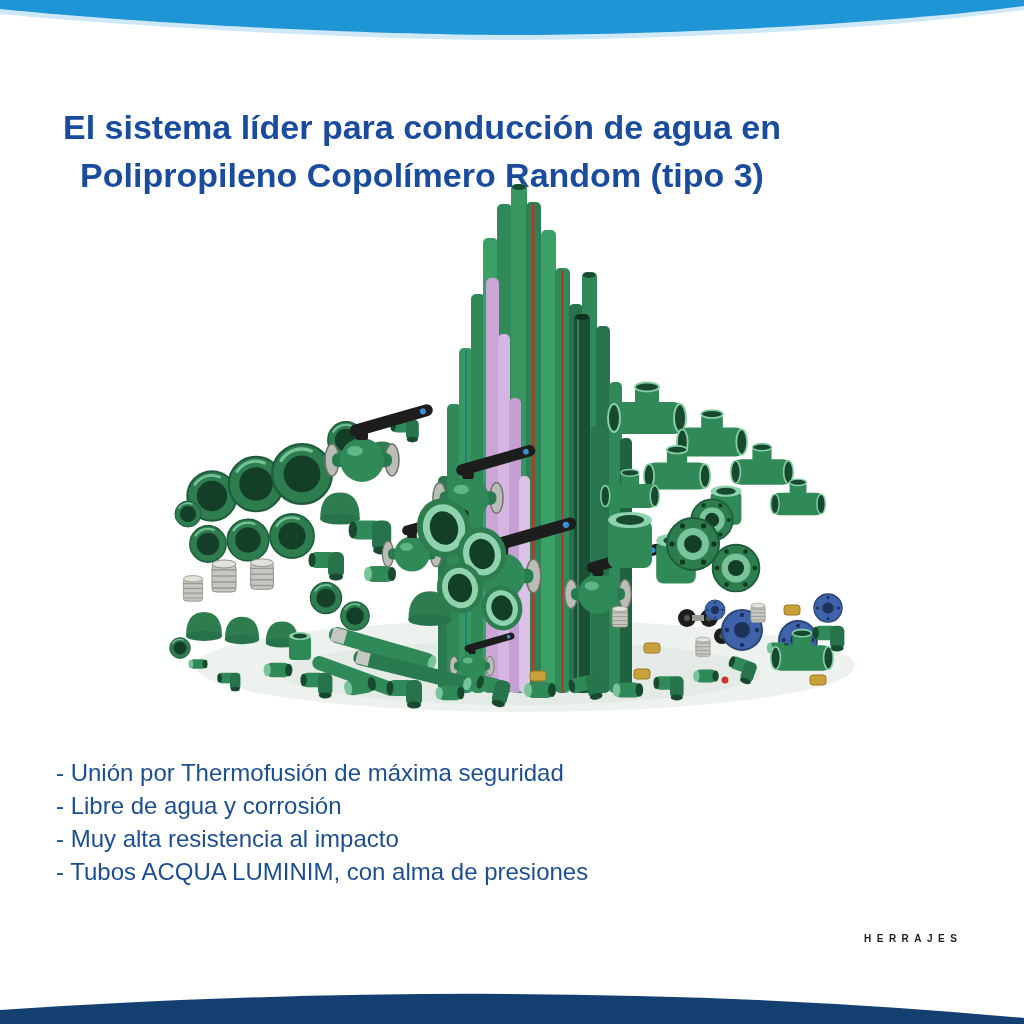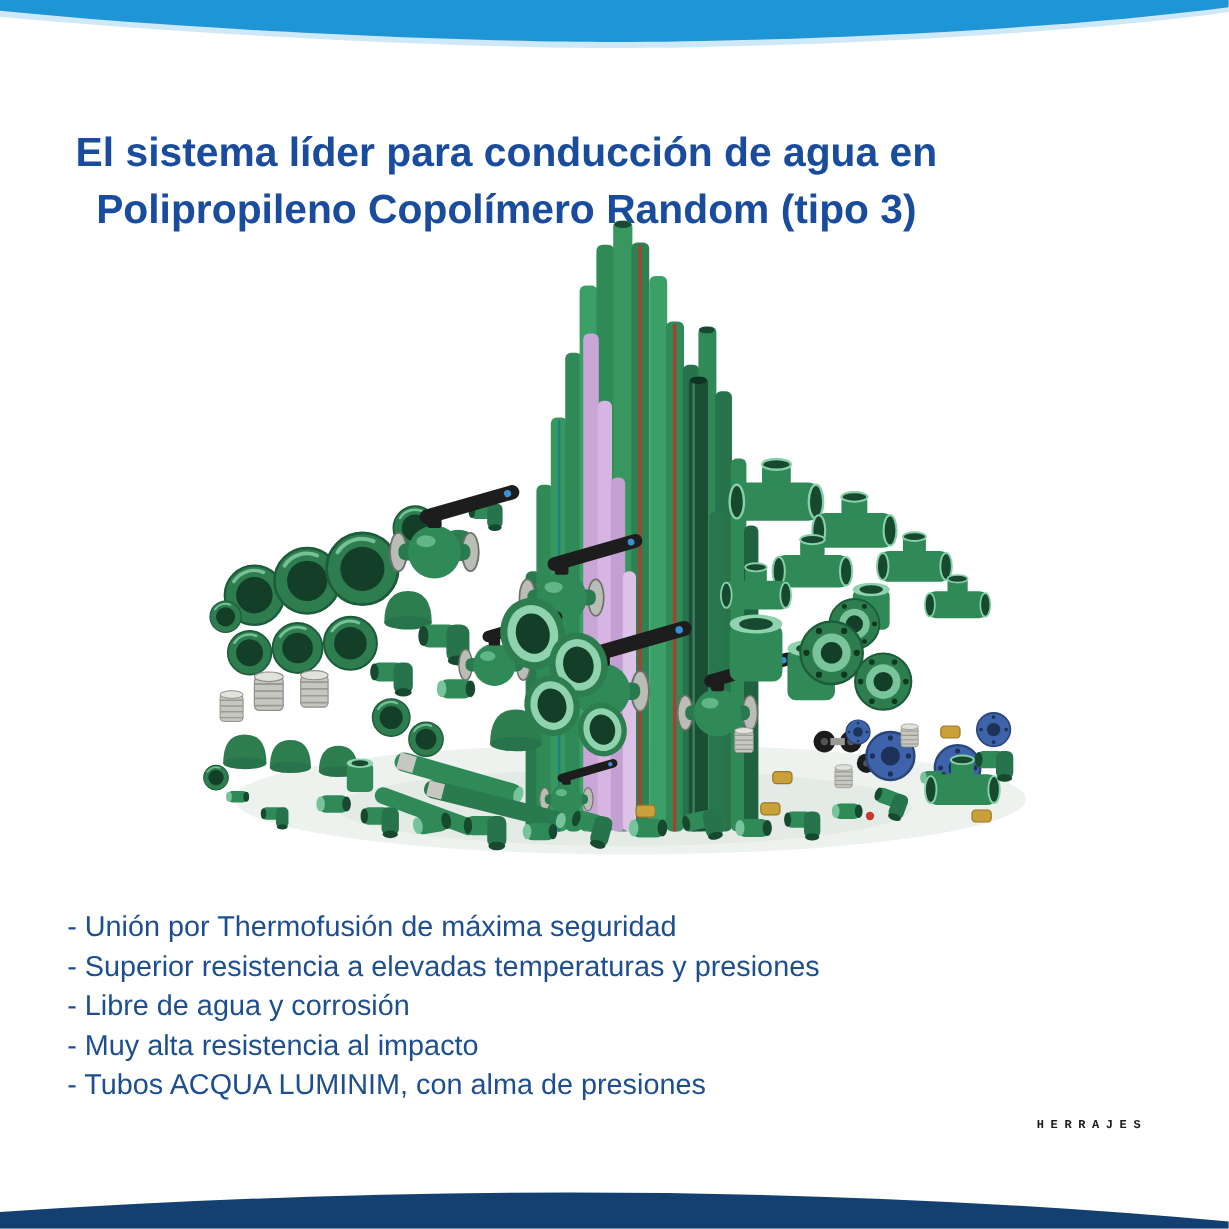--- a/index.html
+++ b/index.html
@@ -17,21 +17,21 @@
   .title .line{display:block;white-space:nowrap;}
   .photo{position:absolute;left:150px;top:178px;}
   .features{
     position:absolute;left:56px;top:756px;margin:0;padding:0;list-style:none;
     font-size:24px;line-height:33px;color:#1d4e90;
   }
   .features li{white-space:nowrap;}
   .logo{position:absolute;left:834px;top:933px;width:182px;}
   .logo-sub{
     font-size:10px;font-weight:bold;letter-spacing:5.5px;color:#1c1c1c;
-    margin:0 0 -5px 30px;white-space:nowrap;font-family:Liberation Mono, monospace;
+    margin:0 0 -5px 30px;white-space:nowrap;
   }
   .logo-name{
     display:flex;align-items:flex-end;
     color:#2b7cb8;font-weight:bold;font-size:50px;line-height:46px;letter-spacing:-2px;
   }
   .o-mark{
     width:35px;height:35px;background:#191919;border-radius:12px;
     position:relative;flex:none;margin:0 2px 2px 2px;
   }
   .o-mark .bar{position:absolute;left:6px;top:14px;width:23px;height:8px;background:#2b7cb8;border-radius:4px;}
@@ -279,21 +279,20 @@
       <use href="#smallcyl" transform="translate(48,486) scale(0.6)"></use>
       <use href="#elbow" transform="translate(80,500) scale(0.65)"></use>
       <use href="#ring" transform="translate(30,470) scale(0.4)"></use>
       <use href="#socket" transform="translate(150,470) scale(0.5)"></use>
       <circle cx="575" cy="502" r="3.5" fill="#c43b2e"></circle>
     </g>
   </svg>
 
   <ul class="features">
     <li>- Unión por Thermofusión de máxima seguridad</li>
-    <li>- Superior resistencia a elevadas temperaturas y presiones</li>
     <li>- Libre de agua y corrosión</li>
     <li>- Muy alta resistencia al impacto</li>
     <li>- Tubos ACQUA LUMINIM, con alma de presiones</li>
   </ul>
 
   <div class="logo">
     <div class="logo-sub">HERRAJES</div>
   </div>
 
   <svg class="bottom-band" width="1024" height="120" viewBox="0 0 1024 120">

